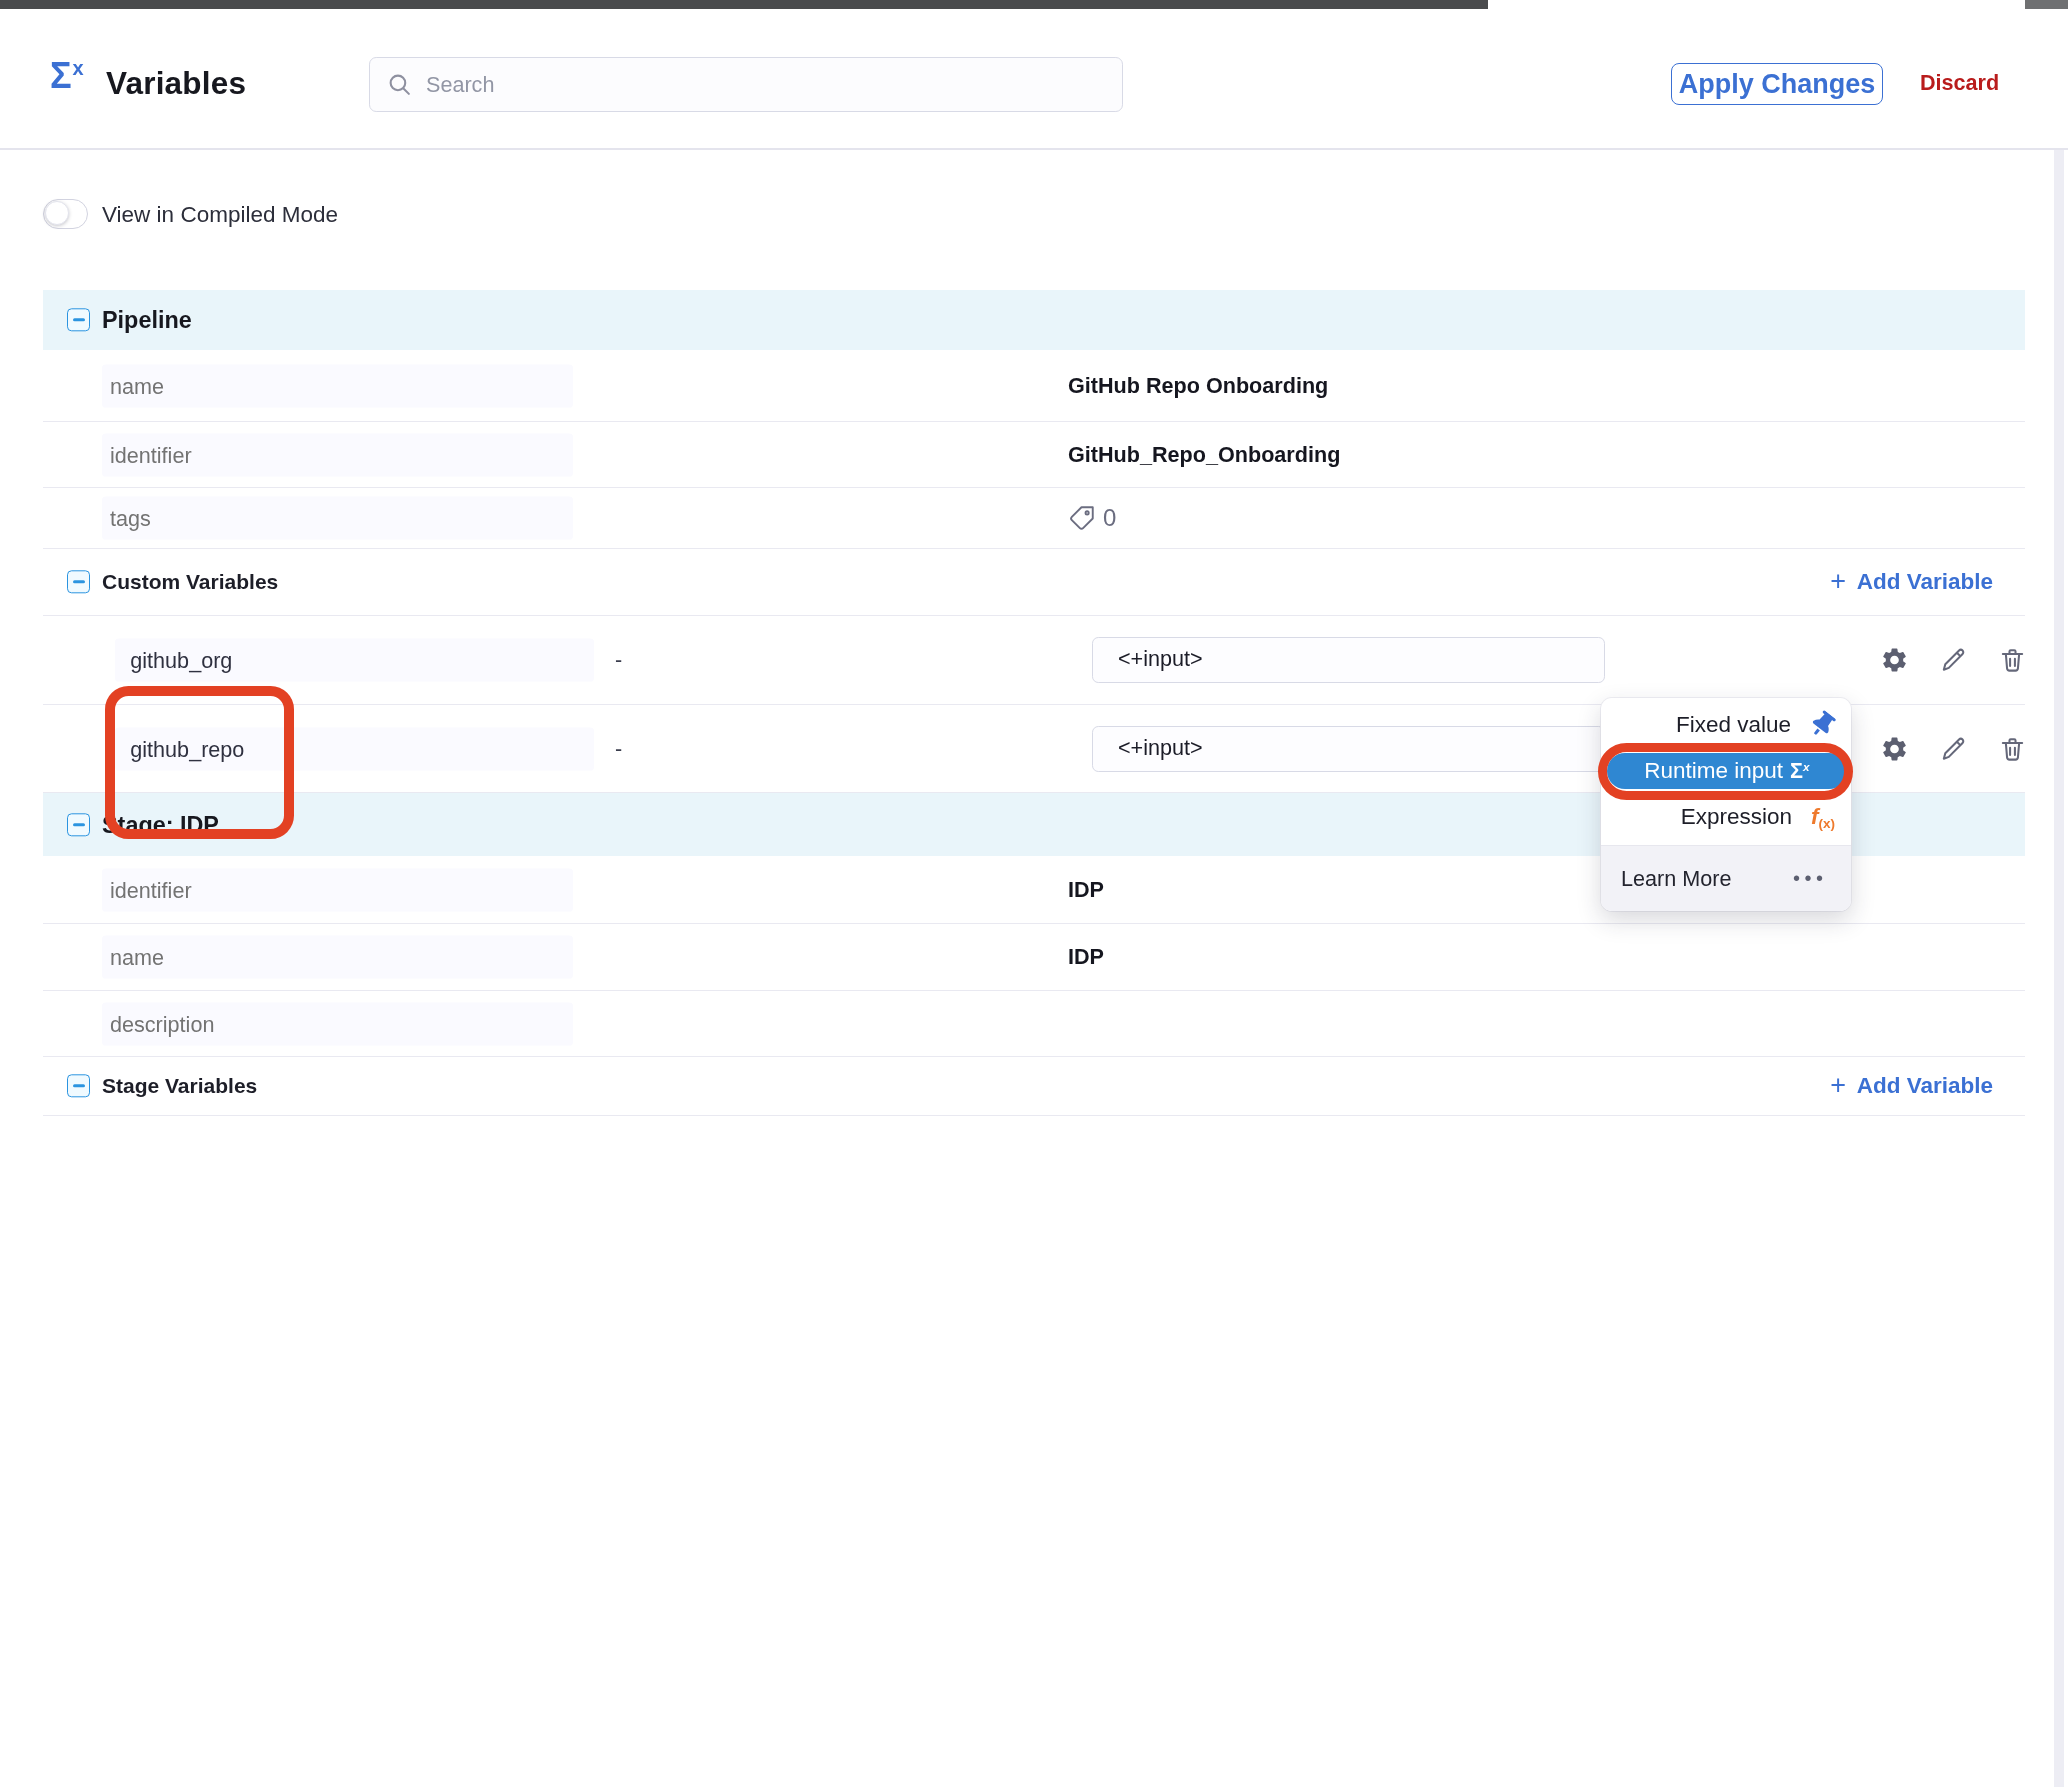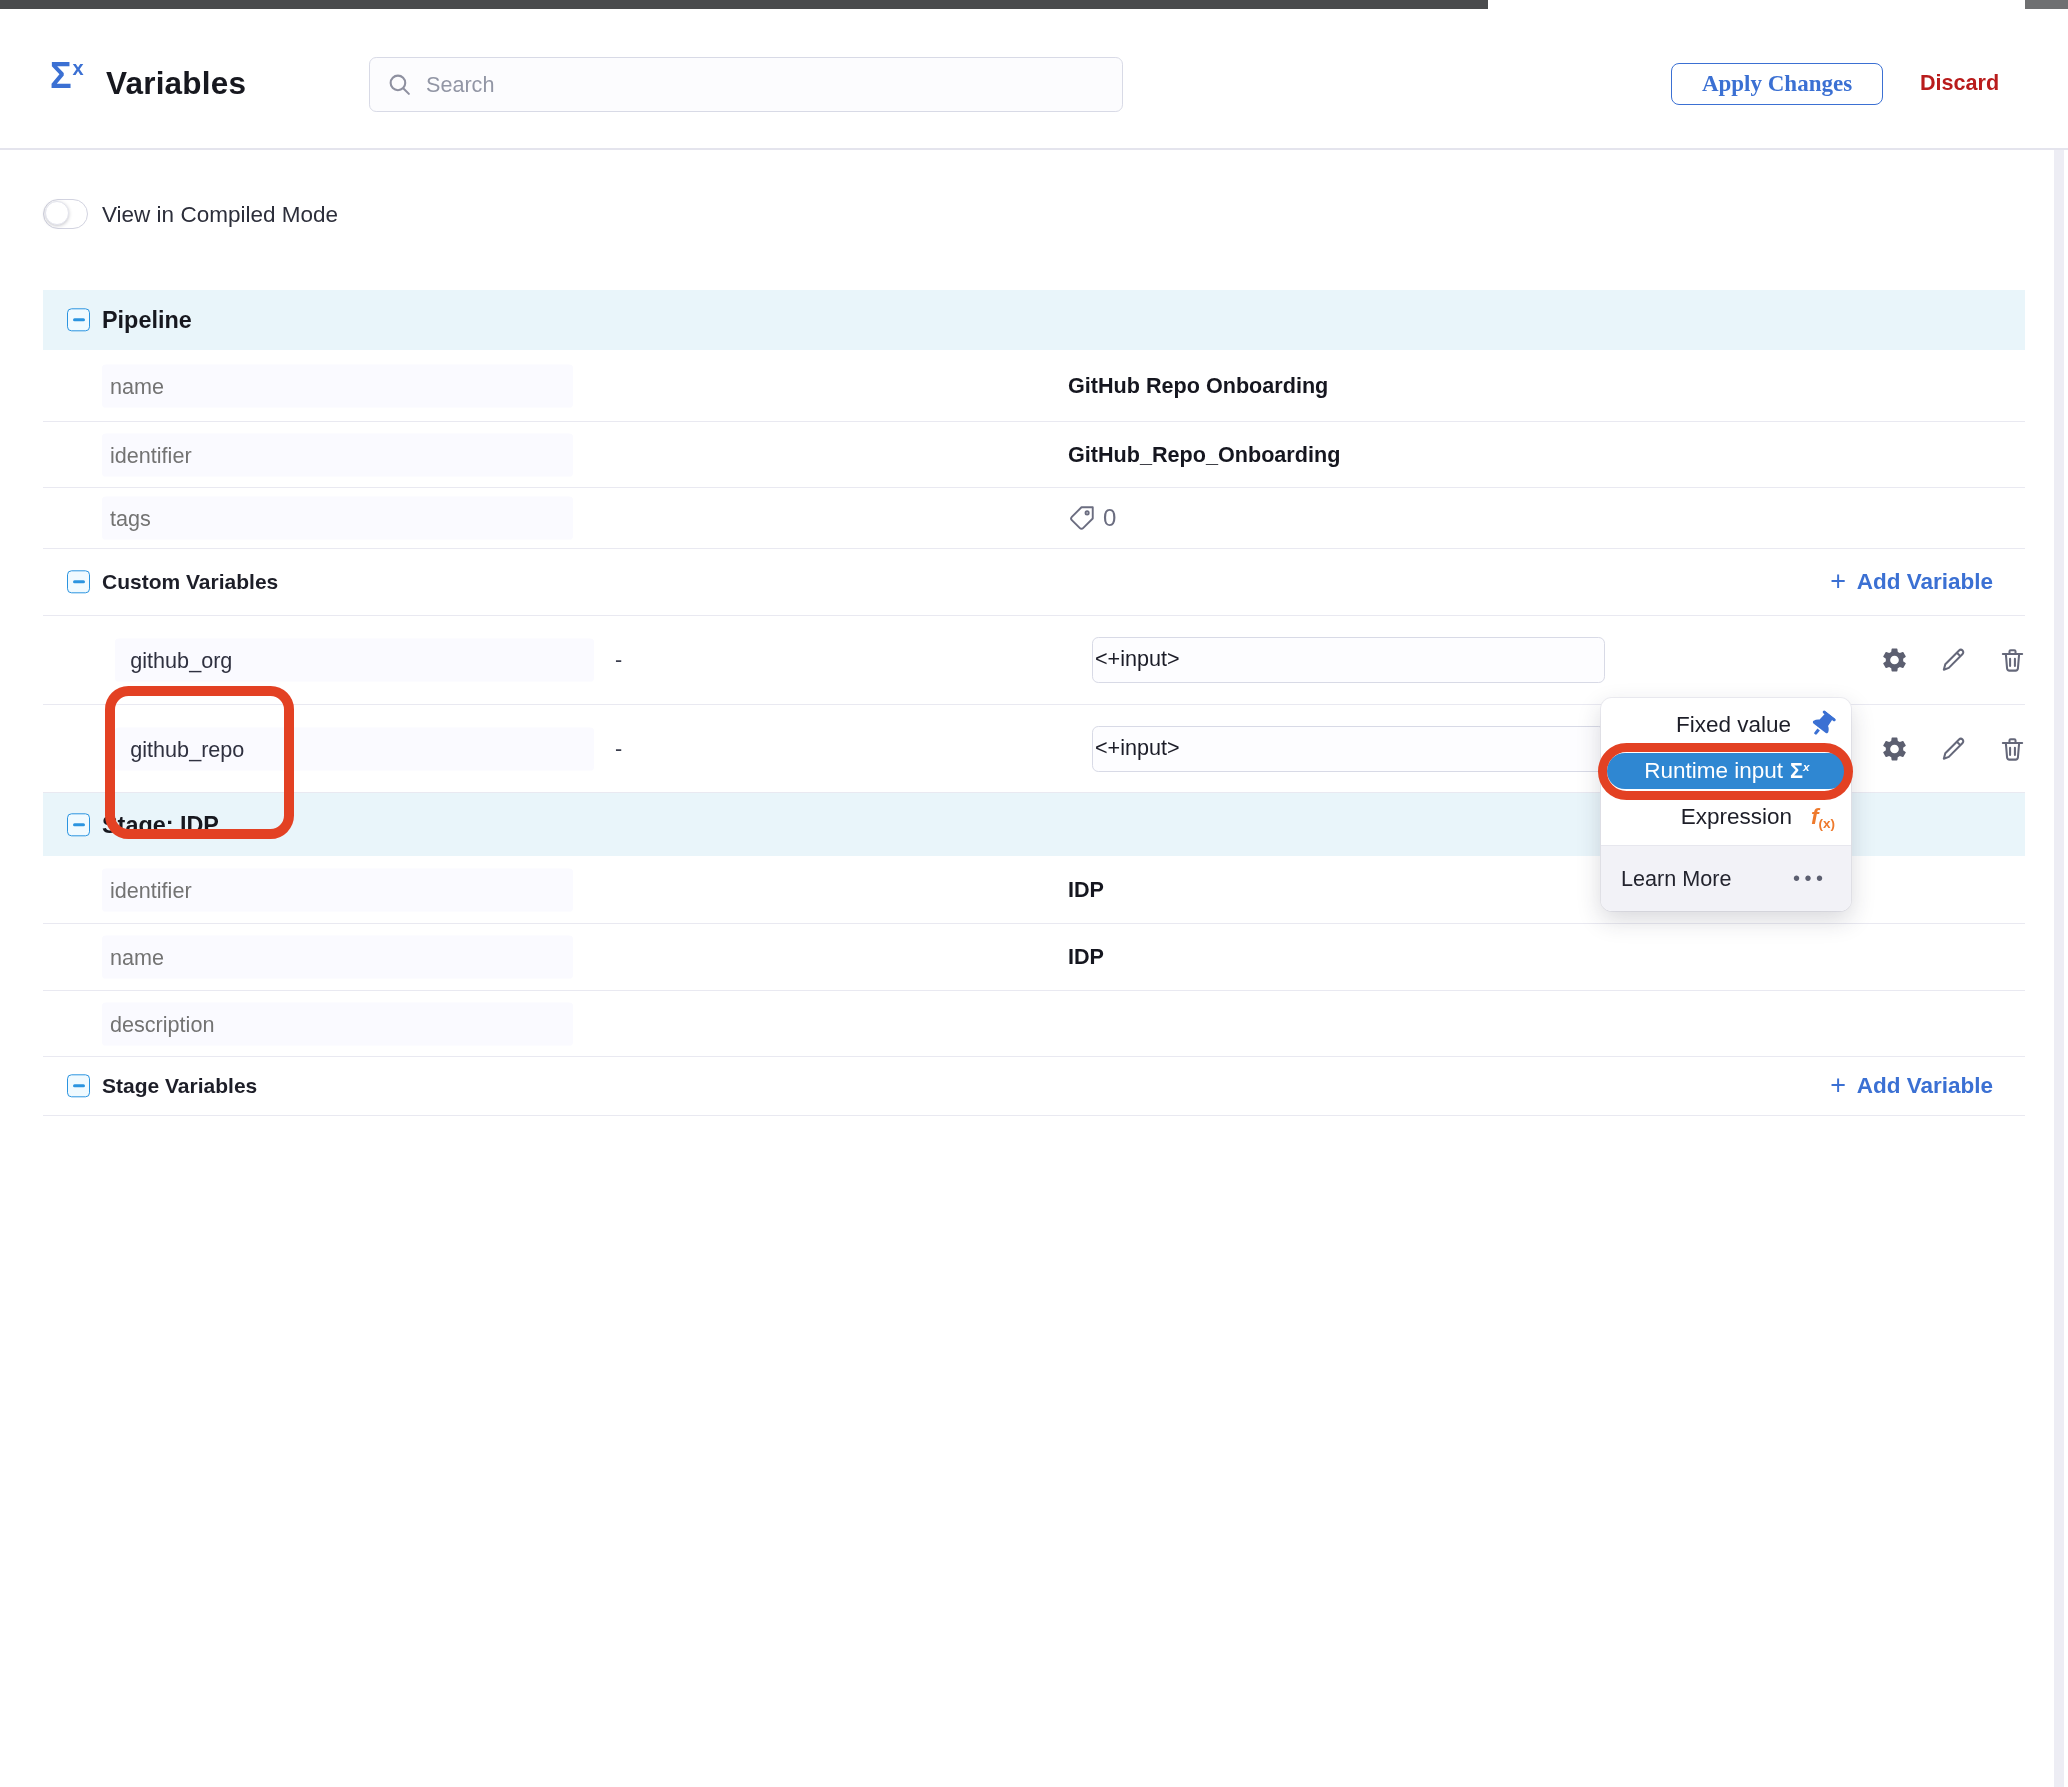--- a/index.html
+++ b/index.html
@@ -16,22 +16,22 @@
   .header-divider { position:absolute; left:0; top:148px; width:2068px; height:1.8px; background:#e4e4ed; }
   .app-icon { position:absolute; left:50px; top:49px; font-size:36px; font-weight:700; color:#3b70d3; line-height:1; }
   .app-icon sup { font-size:20px; font-weight:700; vertical-align:12.6px; margin-left:0.9px; }
   .page-title { position:absolute; left:106px; top:56px; font-size:31.5px; font-weight:700; color:#17181f; letter-spacing:0.2px; }
   .search-wrap { position:absolute; left:369px; top:48px; width:754px; height:55px; }
   .search-input { width:100%; height:100%; border:1.8px solid #d8dae6; border-radius:7.2px; background:#fcfcfe;
     font-family:"Liberation Sans", sans-serif; font-size:21.6px; color:#3a3d4d; padding:0 14.4px 0 56px; outline:none; }
   .search-input::placeholder { color:#9296a5; }
   .search-icon { position:absolute; left:18px; top:15.3px; width:25px; height:25px; }
   .apply-btn { position:absolute; left:1671px; top:54px; width:212px; height:42px; background:#fff;
-    border:1.8px solid #3b70d3; border-radius:8px; color:#3b70d3; font-size:23px; font-weight:700;
-    font-family:Liberation Serif, serif; cursor:pointer; }
+    border:1.8px solid #3b70d3; border-radius:8px; color:#3b70d3; font-size:27px; font-weight:700;
+    font-family:Liberation Sans, sans-serif; cursor:pointer; }
   .discard-btn { position:absolute; left:1920px; top:61px; font-size:21.6px; font-weight:600; color:#b91c1c; cursor:pointer; }
 
   
   .toggle { position:absolute; left:43px; top:199px; width:45px; height:30px; border:1.8px solid #d2d3e0;
     border-radius:15.3px; background:#fff; cursor:pointer; }
   .knob { position:absolute; left:0.9px; top:0.9px; width:24px; height:24px; border-radius:50%; background:#fff;
     border:0.9px solid #e3e4ed; box-shadow:0 0.9px 3.6px rgba(40,41,61,.25); }
   .toggle-label { position:absolute; left:102px; top:202px; font-size:22.5px; color:#2c2e3a; }
 
   
@@ -69,21 +69,21 @@
   .row-subhead.stagevars { height:59px; }
   .add-var { position:absolute; right:32px; top:50%; transform:translateY(-50%); display:flex;
     align-items:center; gap:10.8px; color:#3b70d3; font-size:22.5px; font-weight:600; cursor:pointer; }
   .add-var .plus { font-size:27px; font-weight:400; line-height:1; margin-top:-1.8px; }
 
   .row-var { height:89px; }
   .row-var .desc-dash { position:absolute; left:572px; top:50%; transform:translateY(-50%);
     font-size:21.6px; color:#3a3d4d; }
   .input-box { position:absolute; left:1049px; top:50%; transform:translateY(-50%); width:513px; height:46px;
     border:1.8px solid #d8dae6; border-radius:6.3px; background:#fdfdff; font-size:21.6px; color:#1c1d28;
-    line-height:42px; padding-left:2px; cursor:text; }
+    line-height:42px; padding-left:25px; cursor:text; }
   .actions { position:absolute; left:1836px; top:50%; transform:translateY(-50%); display:flex;
     align-items:center; gap:28px; }
   .actions .act { width:31px; height:31px; display:flex; align-items:center; justify-content:center; cursor:pointer; }
 
   
   .menu { position:absolute; left:1601px; top:698px; width:250px; height:213px; background:#fff;
     border-radius:10.8px; box-shadow:0 9px 25px rgba(40,41,61,.18), 0 0 0 0.9px #f0f0f5; z-index:5;
     display:flex; flex-direction:column; }
   .menu-item { display:flex; align-items:center; justify-content:flex-end; gap:19px; padding-right:16px;
     font-size:22.5px; color:#1d1e28; cursor:pointer; }

